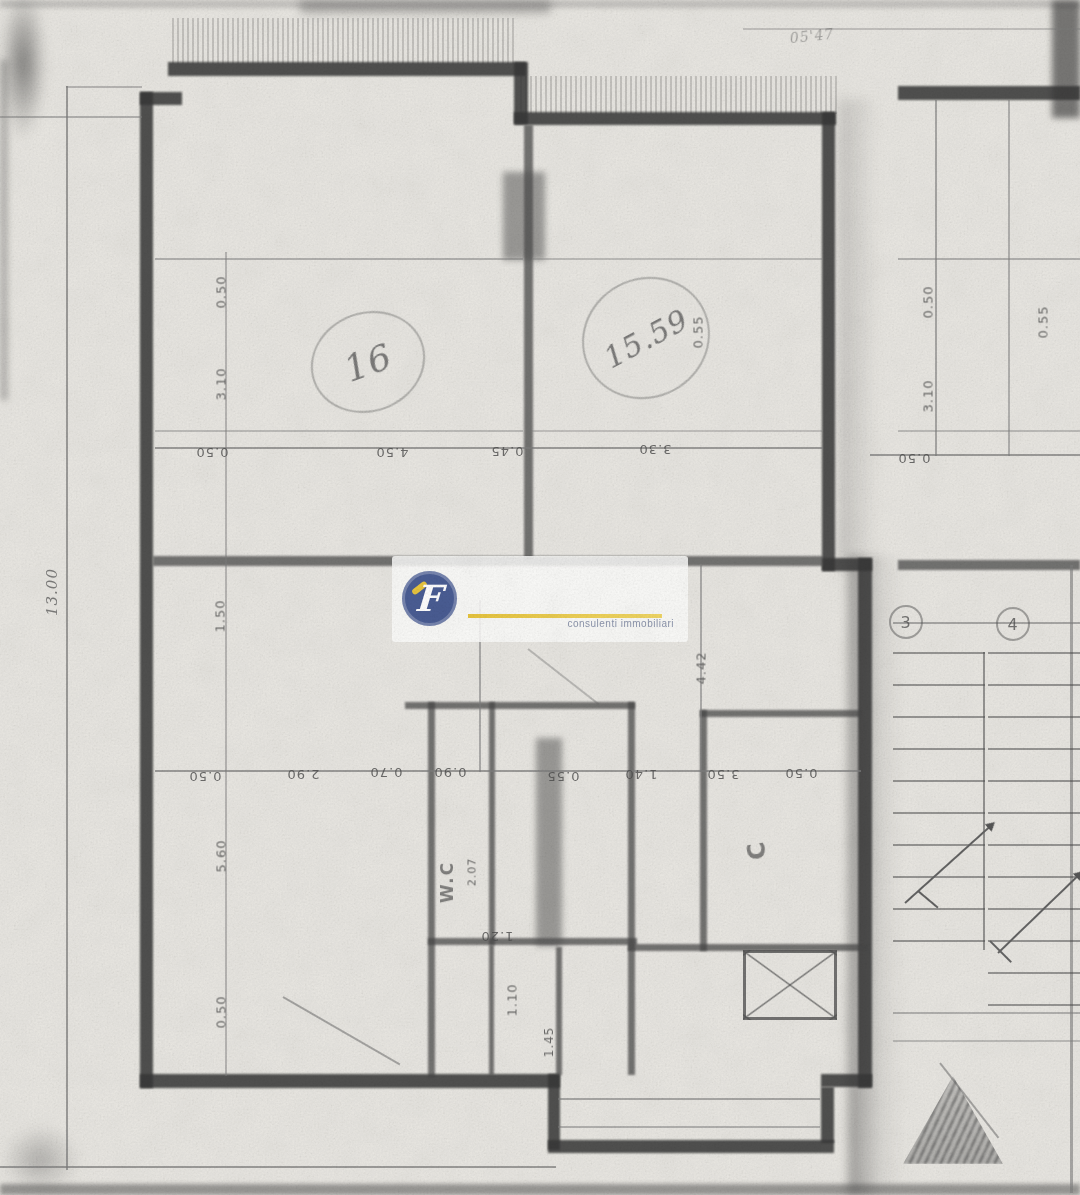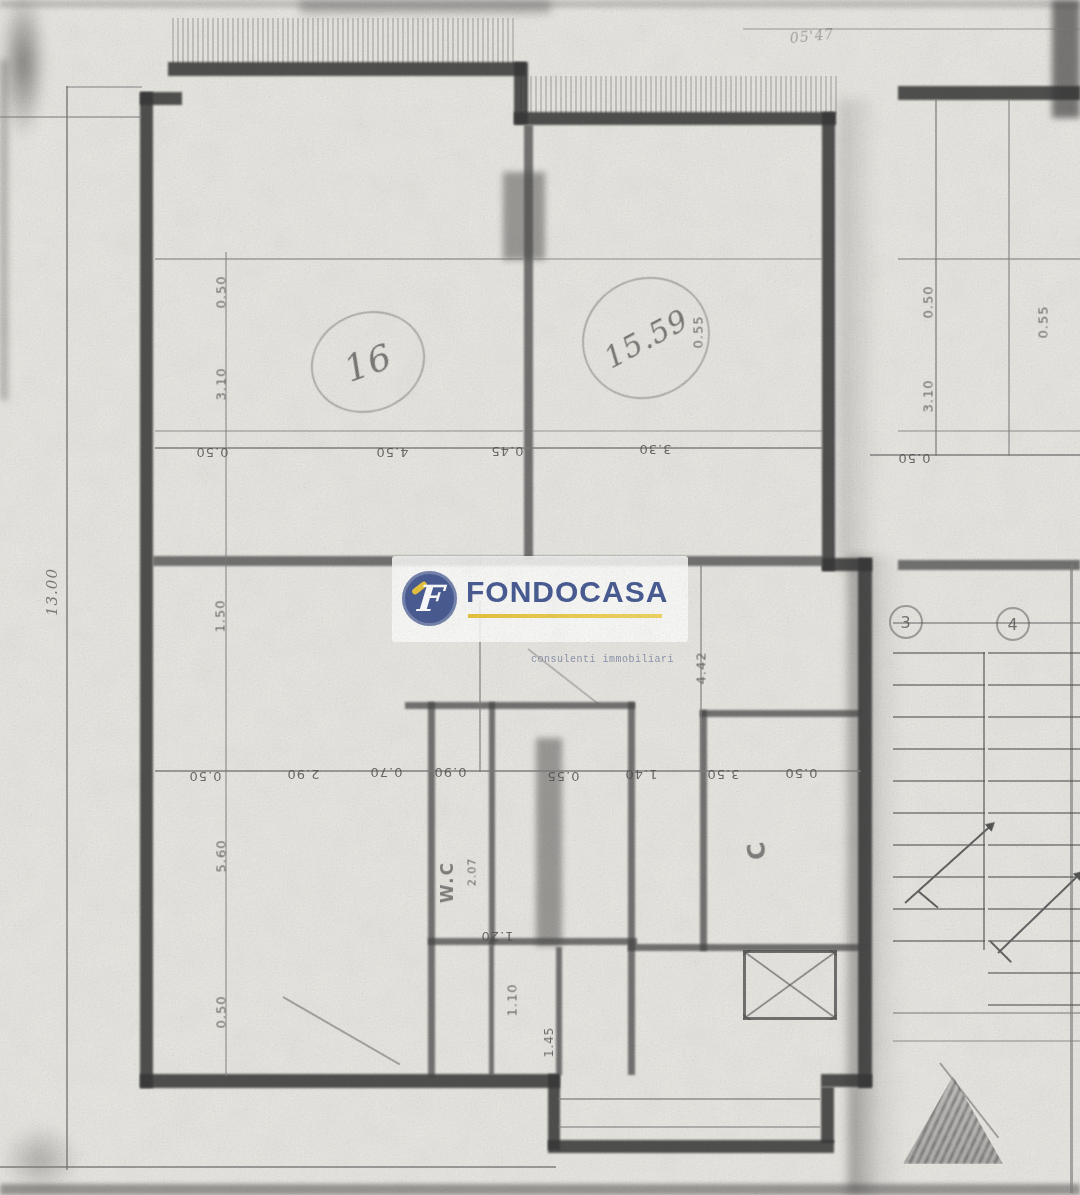--- a/index.html
+++ b/index.html
@@ -40,21 +40,21 @@
         background:var(--brand-blue,#4a5d94);box-shadow:inset 0 0 0 3px rgba(255,255,255,.25);}
   #logo .badge .f{position:absolute;left:16px;top:6px;color:#fff;font-weight:bold;font-style:italic;
         font-size:36px;font-family:"DejaVu Serif",serif;transform:skewX(-6deg);}
   #logo .badge .accent{position:absolute;left:9px;top:14px;width:17px;height:6px;border-radius:3px;
         background:var(--brand-yellow,#e8c53e);transform:rotate(-38deg);}
   #logo .brand{position:absolute;left:74px;top:19px;font-weight:bold;font-size:30px;letter-spacing:1px;
         color:var(--brand-blue,#4a5d94);font-family:"Liberation Sans",sans-serif;}
   #logo .bar{position:absolute;left:76px;top:58px;width:194px;height:4px;
         background:linear-gradient(to right,var(--brand-yellow,#e8c53e),#f1d766);}
   #logo .tagline{position:absolute;right:14px;top:62px;font-size:10px;letter-spacing:.5px;
-        color:#8d96ad;font-family:Liberation Mono, monospace;margin-top:36px;}
+        color:#8d96ad;font-family:Liberation Sans, sans-serif;}
   .noise{position:absolute;left:0;top:0;pointer-events:none;mix-blend-mode:multiply;}
 </style>
 </head>
 <body>
 
 <div id="scan">
 
   <div class="smudge" style="left:0;top:-12px;width:46px;height:150px;background:radial-gradient(closest-side,rgba(40,40,40,.55),transparent);filter:blur(6px);"></div>
   <div class="smudge" style="left:0;top:0;width:1080px;height:8px;background:rgba(90,90,90,.25);filter:blur(2px);"></div>
   <div class="smudge" style="left:300px;top:0;width:250px;height:13px;background:rgba(70,70,70,.35);filter:blur(4px);"></div>
@@ -139,21 +139,20 @@
 
   <div class="xbox" style="left:743px;top:950px;width:88px;height:64px;"></div>
 
   <div class="tri" style="left:903px;top:1076px;width:100px;height:88px;"></div>
 
   <div id="logo">
     <span class="badge">
       <span class="accent"></span>
       <span class="f">F</span>
     </span>
-    <span class="brand">FONDOCASA</span>
     <span class="bar"></span>
     <span class="tagline">consulenti immobiliari</span>
   </div>
 
   <div id="annotations">
       <span class="ann" style="left: 221px; top: 292px; transform: translate(-50%, -50%) rotate(-90deg);">0.50</span>
       <span class="ann" style="left: 221px; top: 384px; transform: translate(-50%, -50%) rotate(-90deg);">3.10</span>
       <span class="ann" style="left: 212px; top: 452px; transform: translate(-50%, -50%) rotate(180deg);">0.50</span>
       <span class="ann" style="left: 392px; top: 452px; transform: translate(-50%, -50%) rotate(180deg);">4.50</span>
       <span class="ann" style="left: 507px; top: 451px; transform: translate(-50%, -50%) rotate(180deg);">0.45</span>

